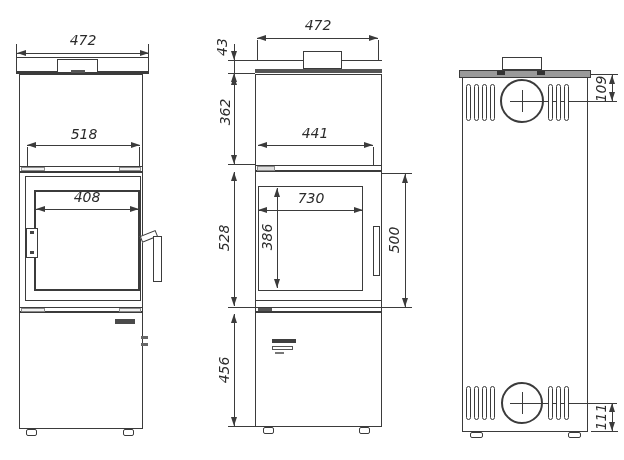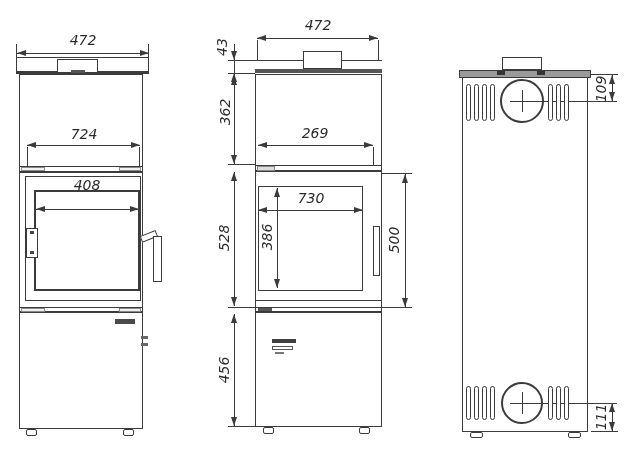--- a/index.html
+++ b/index.html
@@ -67,28 +67,28 @@
       <div class="ar aR" style="left:140px;top:50px;"></div>
       <span class="dim" style="left:83px;top:40px;">472</span>
     </div>
 
     <div>
       <div class="ln" style="left:27px;top:147px;width:1px;height:19px;"></div>
       <div class="ln" style="left:139px;top:147px;width:1px;height:19px;"></div>
       <div class="ln" style="left:27px;top:145px;width:113px;height:1px;"></div>
       <div class="ar aL" style="left:27px;top:142px;"></div>
       <div class="ar aR" style="left:131px;top:142px;"></div>
-      <span class="dim" style="left:84px;top:134px;">724</span>
+      <span class="dim" style="left:84px;top:134px;">518</span>
     </div>
 
     <div>
       <div class="ln" style="left:36px;top:209px;width:103px;height:1px;"></div>
       <div class="ar aL" style="left:36px;top:206px;"></div>
       <div class="ar aR" style="left:130px;top:206px;"></div>
-      <span class="dim" style="left:87px;top:185px;">408</span>
+      <span class="dim" style="left:87px;top:197px;">408</span>
     </div>
   </div>
 
   <div>
 
     <div class="ln" style="left:228px;top:60px;width:154px;height:1px;"></div>
     <div class="ln" style="left:228px;top:73px;width:27px;height:1px;"></div>
     <div class="ln" style="left:255px;top:69px;width:127px;height:4px;background:#555;"></div>
     <div class="box" style="left:303px;top:51px;width:39px;height:18px;"></div>
 
@@ -133,21 +133,21 @@
       <div class="ar aU" style="left:231px;top:76px;"></div>
       <div class="ar aD" style="left:231px;top:155px;"></div>
       <span class="dim vdim" style="left:225px;top:112px;">362</span>
     </div>
 
     <div>
       <div class="ln" style="left:373px;top:147px;width:1px;height:18px;"></div>
       <div class="ln" style="left:258px;top:145px;width:115px;height:1px;"></div>
       <div class="ar aL" style="left:258px;top:142px;"></div>
       <div class="ar aR" style="left:364px;top:142px;"></div>
-      <span class="dim" style="left:315px;top:133px;">269</span>
+      <span class="dim" style="left:315px;top:133px;">441</span>
     </div>
 
     <div>
       <div class="ln" style="left:258px;top:210px;width:105px;height:1px;"></div>
       <div class="ar aL" style="left:258px;top:207px;"></div>
       <div class="ar aR" style="left:354px;top:207px;"></div>
       <span class="dim" style="left:311px;top:198px;">730</span>
     </div>
 
     <div>

